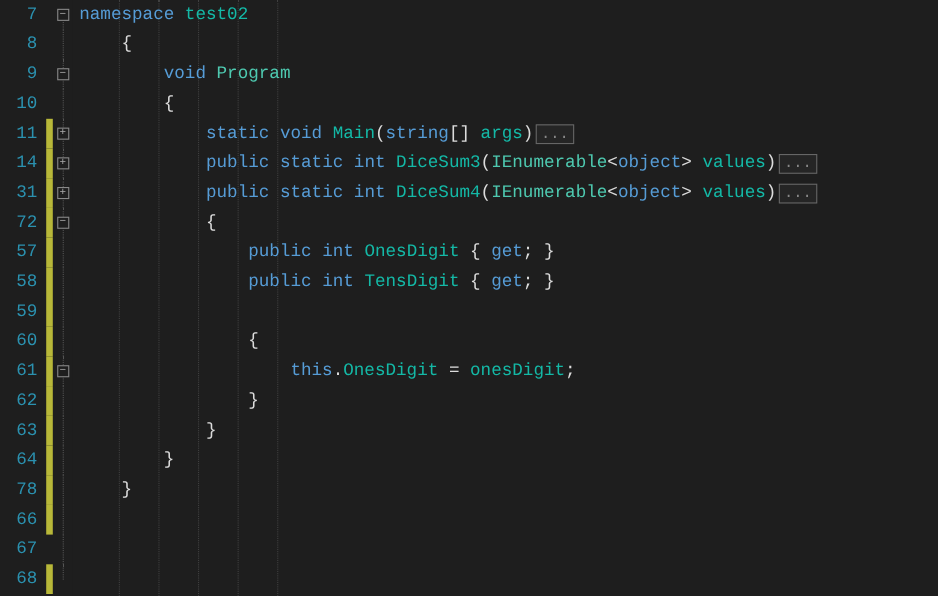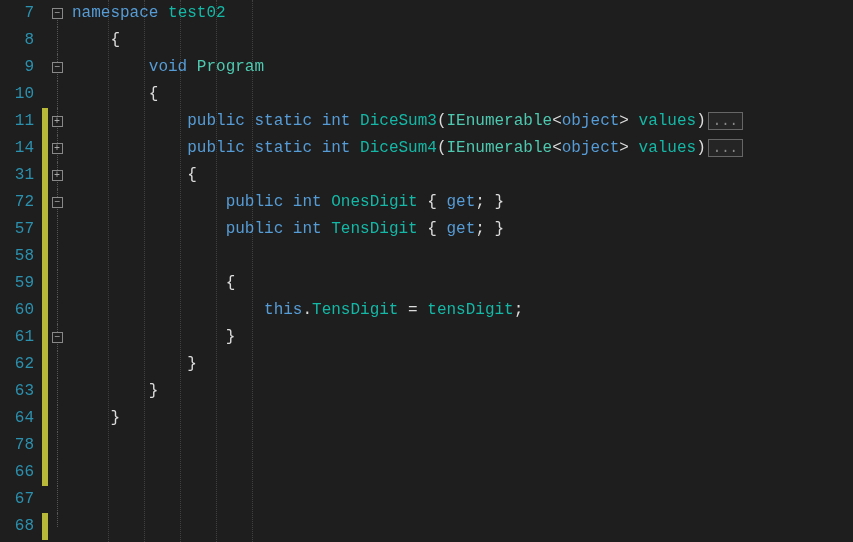--- a/index.html
+++ b/index.html
@@ -251,27 +251,28 @@
         <div class="ig" style="left: 36px;"></div>
         <div class="ig" style="left: 72px;"></div>
         <div class="ig" style="left: 108px;"></div>
         <div class="ig" style="left: 144px;"></div>
         <div class="ig" style="left: 180px;"></div>
       </div>
   <div class="code-line"><span></span><span class="tk-kw">namespace</span> <span class="tk-var">test02</span></div>
       <div class="code-line"><span>    </span><span class="tk-punct">{</span></div>
       <div class="code-line"><span>        </span><span class="tk-kw">void</span> <span class="tk-type">Program</span></div>
       <div class="code-line"><span>        </span><span class="tk-punct">{</span></div>
+      <div class="code-line"><span>            </span><span class="tk-kw">static</span> <span class="tk-kw">void</span> <span class="tk-var">Main</span><span class="tk-punct">(</span><span class="tk-kw">string</span><span class="tk-punct">[]</span> <span class="tk-var">args</span><span class="tk-punct">)</span><span class="collapsed-box">...</span></div>
       <div class="code-line"><span>            </span><span class="tk-kw">public</span> <span class="tk-kw">static</span> <span class="tk-kw">int</span> <span class="tk-var">DiceSum3</span><span class="tk-punct">(</span><span class="tk-type">IEnumerable</span><span class="tk-punct">&lt;</span><span class="tk-kw">object</span><span class="tk-punct">&gt;</span> <span class="tk-var">values</span><span class="tk-punct">)</span><span class="collapsed-box">...</span></div>
       <div class="code-line"><span>            </span><span class="tk-kw">public</span> <span class="tk-kw">static</span> <span class="tk-kw">int</span> <span class="tk-var">DiceSum4</span><span class="tk-punct">(</span><span class="tk-type">IEnumerable</span><span class="tk-punct">&lt;</span><span class="tk-kw">object</span><span class="tk-punct">&gt;</span> <span class="tk-var">values</span><span class="tk-punct">)</span><span class="collapsed-box">...</span></div>
       <div class="code-line"><span>            </span><span class="tk-punct">{</span></div>
       <div class="code-line"><span>                </span><span class="tk-kw">public</span> <span class="tk-kw">int</span> <span class="tk-var">OnesDigit</span> <span class="tk-punct">{ </span><span class="tk-kw">get</span><span class="tk-punct">; }</span></div>
       <div class="code-line"><span>                </span><span class="tk-kw">public</span> <span class="tk-kw">int</span> <span class="tk-var">TensDigit</span> <span class="tk-punct">{ </span><span class="tk-kw">get</span><span class="tk-punct">; }</span></div>
       <div class="code-line"><span></span></div>
       <div class="code-line"><span>                </span><span class="tk-punct">{</span></div>
-      <div class="code-line"><span>                    </span><span class="tk-this">this</span><span class="tk-punct">.</span><span class="tk-var">TensDigit</span> <span class="tk-punct">=</span> <span class="tk-var">tensDigit</span><span class="tk-punct">;</span></div>
+      <div class="code-line"><span>                    </span><span class="tk-this">this</span><span class="tk-punct">.</span><span class="tk-var">OnesDigit</span> <span class="tk-punct">=</span> <span class="tk-var">onesDigit</span><span class="tk-punct">;</span></div>
       <div class="code-line"><span>                </span><span class="tk-punct">}</span></div>
       <div class="code-line"><span>            </span><span class="tk-punct">}</span></div>
       <div class="code-line"><span>        </span><span class="tk-punct">}</span></div>
       <div class="code-line"><span>    </span><span class="tk-punct">}</span></div>
       <div class="code-line"><span></span></div>
     </div>
 </div>
 
 </body></html>

